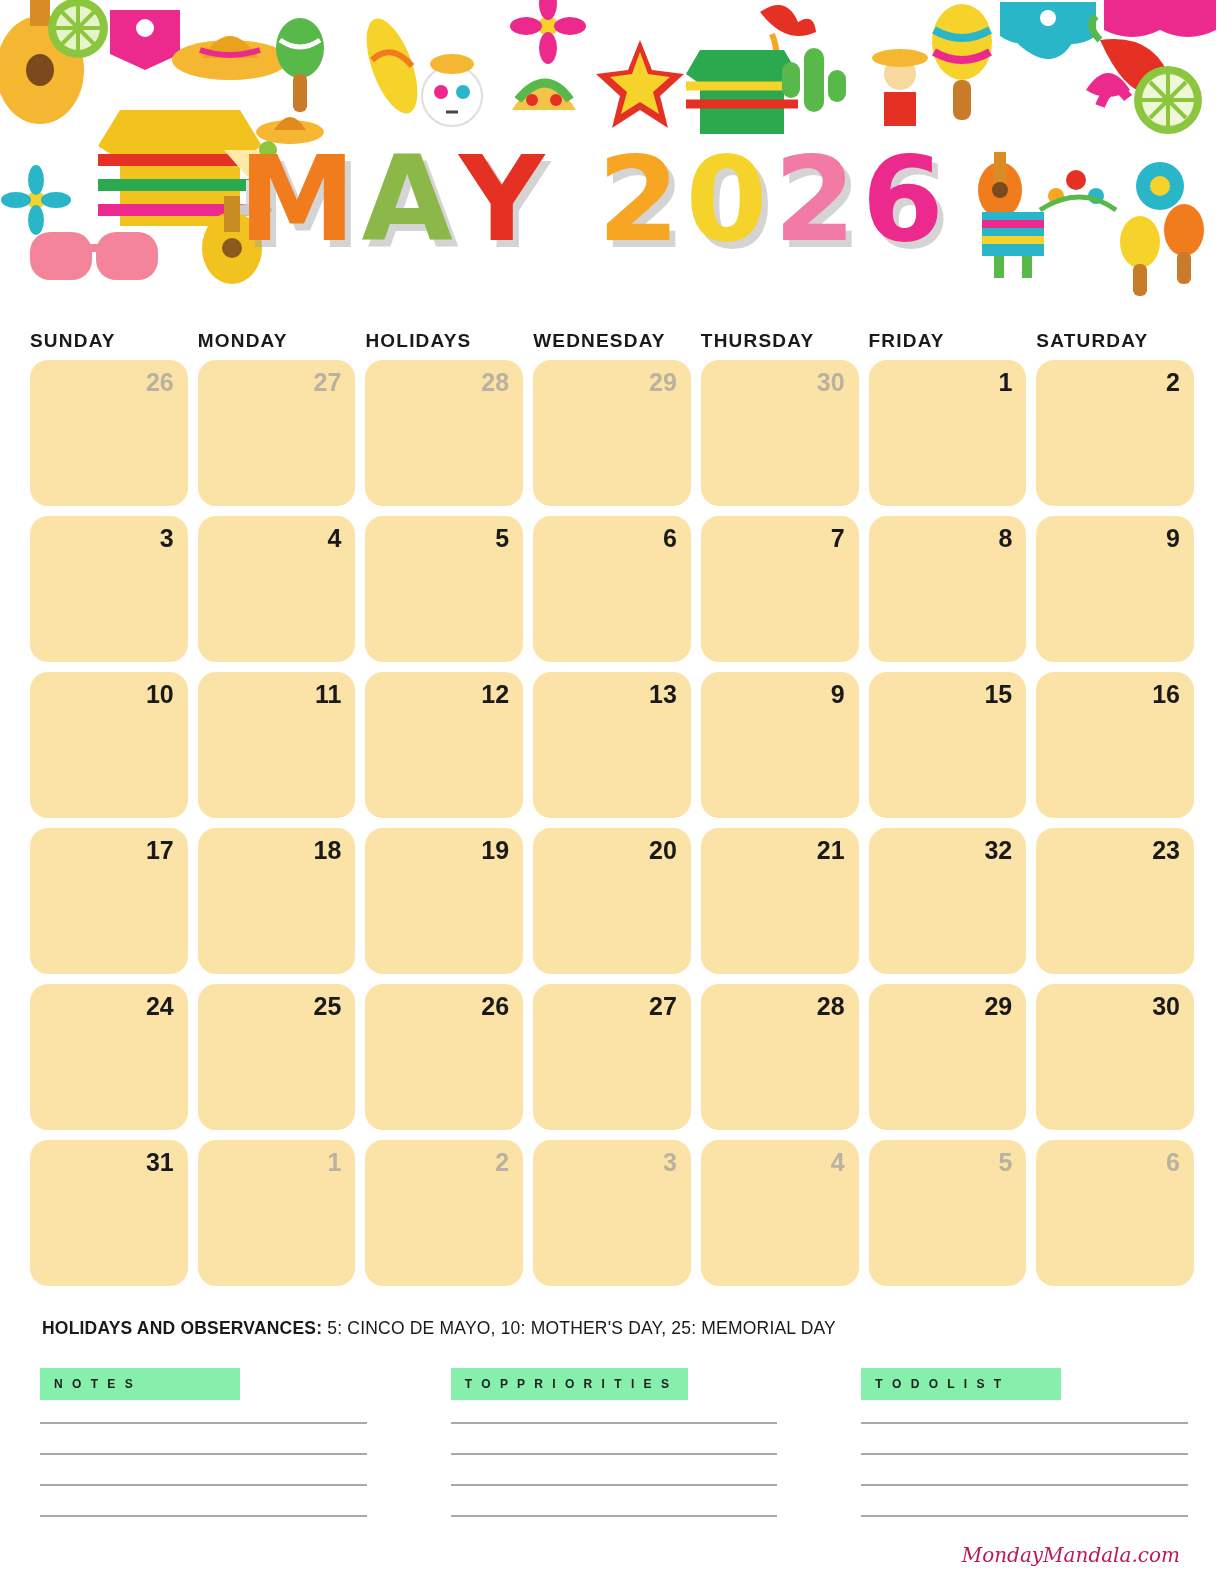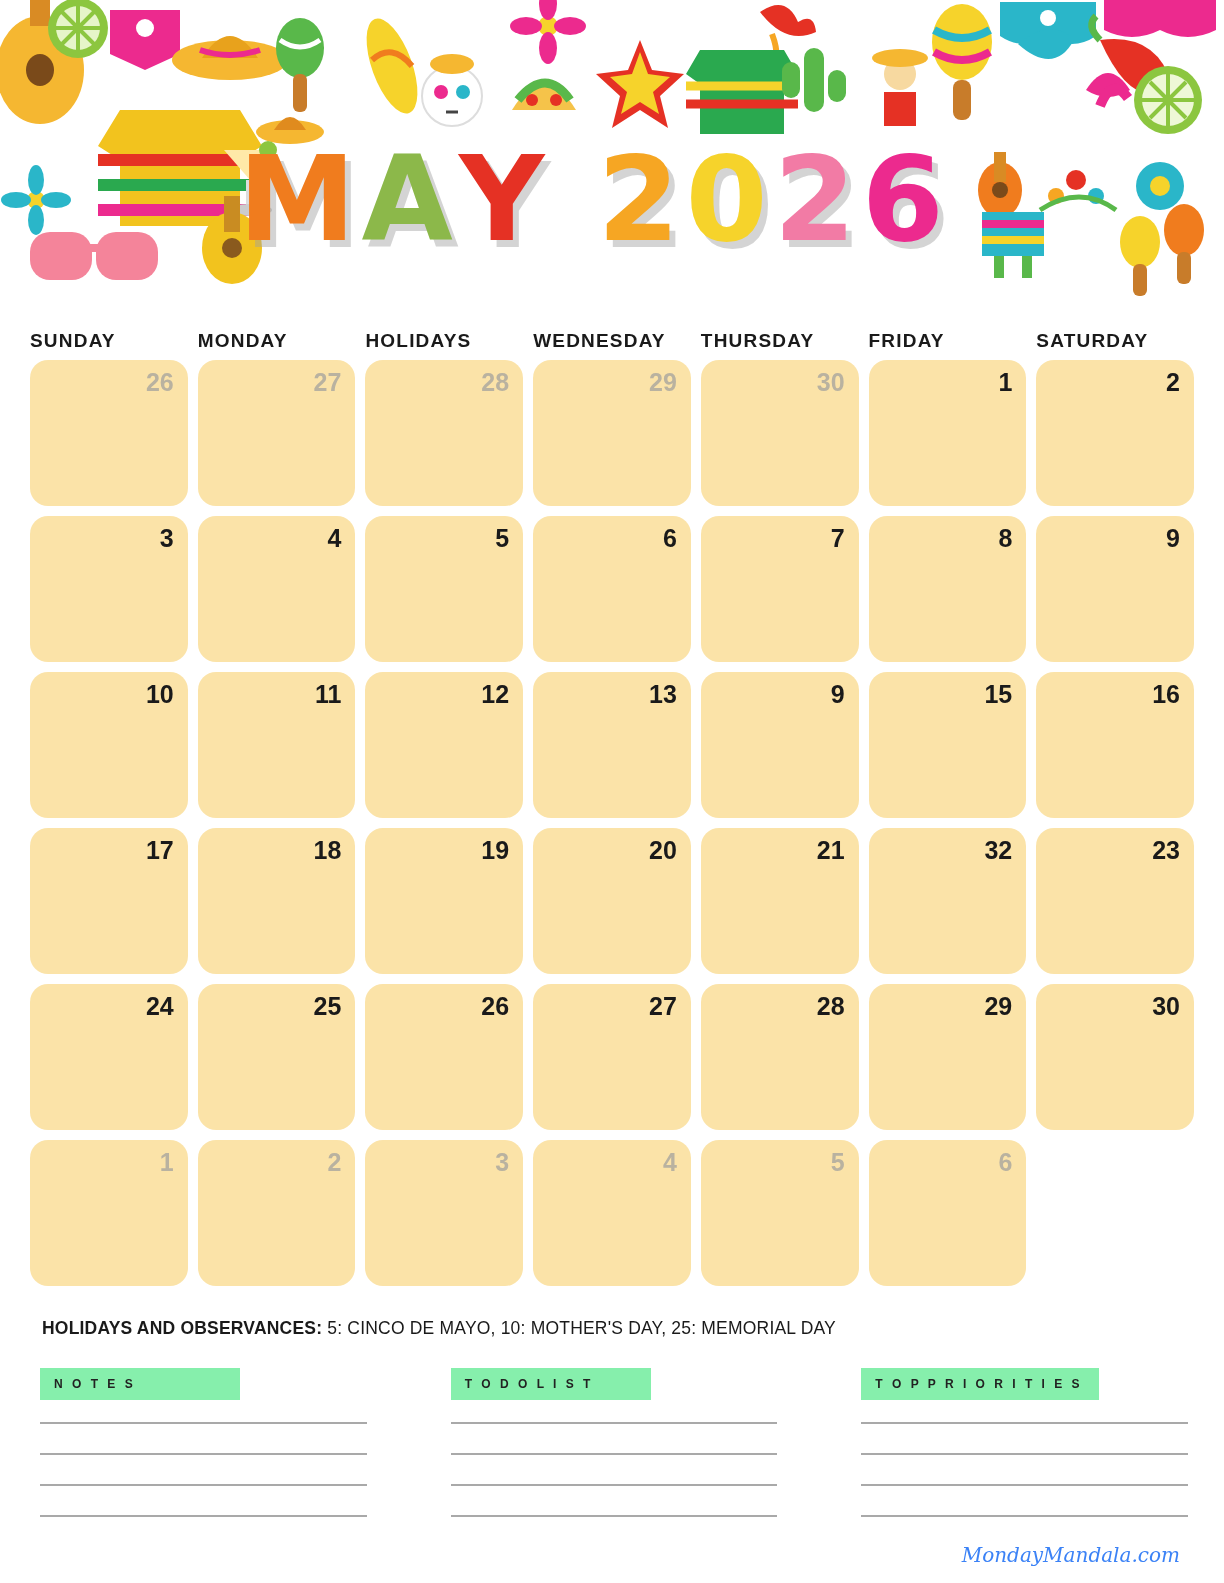--- a/index.html
+++ b/index.html
@@ -86,21 +86,21 @@
     letter-spacing:3px;
     color:#222;
     min-width:200px;
   }
   .lines { margin-top:22px; }
   .line { height:2px; background:#a9a9a9; margin-bottom:29px; }
 
   .watermark {
     position:absolute; right:44px; bottom:16px;
     font-family:"DejaVu Serif", serif;
-    font-size:20px; color:#3b82f6; font-style:italic;
+    font-size:20px; color:#be185d; font-style:italic;
   }
 </style>
 </head>
 <body>
 
 <div class="page">
 
   <div class="art-band">
     <svg width="1224" height="310" viewBox="0 0 1224 310" xmlns="http://www.w3.org/2000/svg">
 
@@ -398,20 +398,23 @@
             <div class="num">28</div>
           </div>
           <div class="day">
             <div class="num">29</div>
           </div>
           <div class="day">
             <div class="num">30</div>
           </div>
         </div>
         <div class="week">
+          <div class="day">
+            <div class="num">31</div>
+          </div>
           <div class="day other">
             <div class="num">1</div>
           </div>
           <div class="day other">
             <div class="num">2</div>
           </div>
           <div class="day other">
             <div class="num">3</div>
           </div>
           <div class="day other">
@@ -431,27 +434,27 @@
     <b>HOLIDAYS AND OBSERVANCES:</b><span> 5: CINCO DE MAYO, 10: MOTHER'S DAY, 25: MEMORIAL DAY</span>
   </div>
 
   <div class="bottom" id="bottom">
       <div><div class="panel-title">N O T E S</div><div class="lines">
           <div class="line"></div>
           <div class="line"></div>
           <div class="line"></div>
           <div class="line"></div>
         </div></div>
+      <div><div class="panel-title">T O P  P R I O R I T I E S</div><div class="lines">
+          <div class="line"></div>
+          <div class="line"></div>
+          <div class="line"></div>
+          <div class="line"></div>
+        </div></div>
       <div><div class="panel-title">T O  D O  L I S T</div><div class="lines">
-          <div class="line"></div>
-          <div class="line"></div>
-          <div class="line"></div>
-          <div class="line"></div>
-        </div></div>
-      <div><div class="panel-title">T O P  P R I O R I T I E S</div><div class="lines">
           <div class="line"></div>
           <div class="line"></div>
           <div class="line"></div>
           <div class="line"></div>
         </div></div>
     </div>
 
   <div class="watermark">MondayMandala.com</div>
 </div>
 

